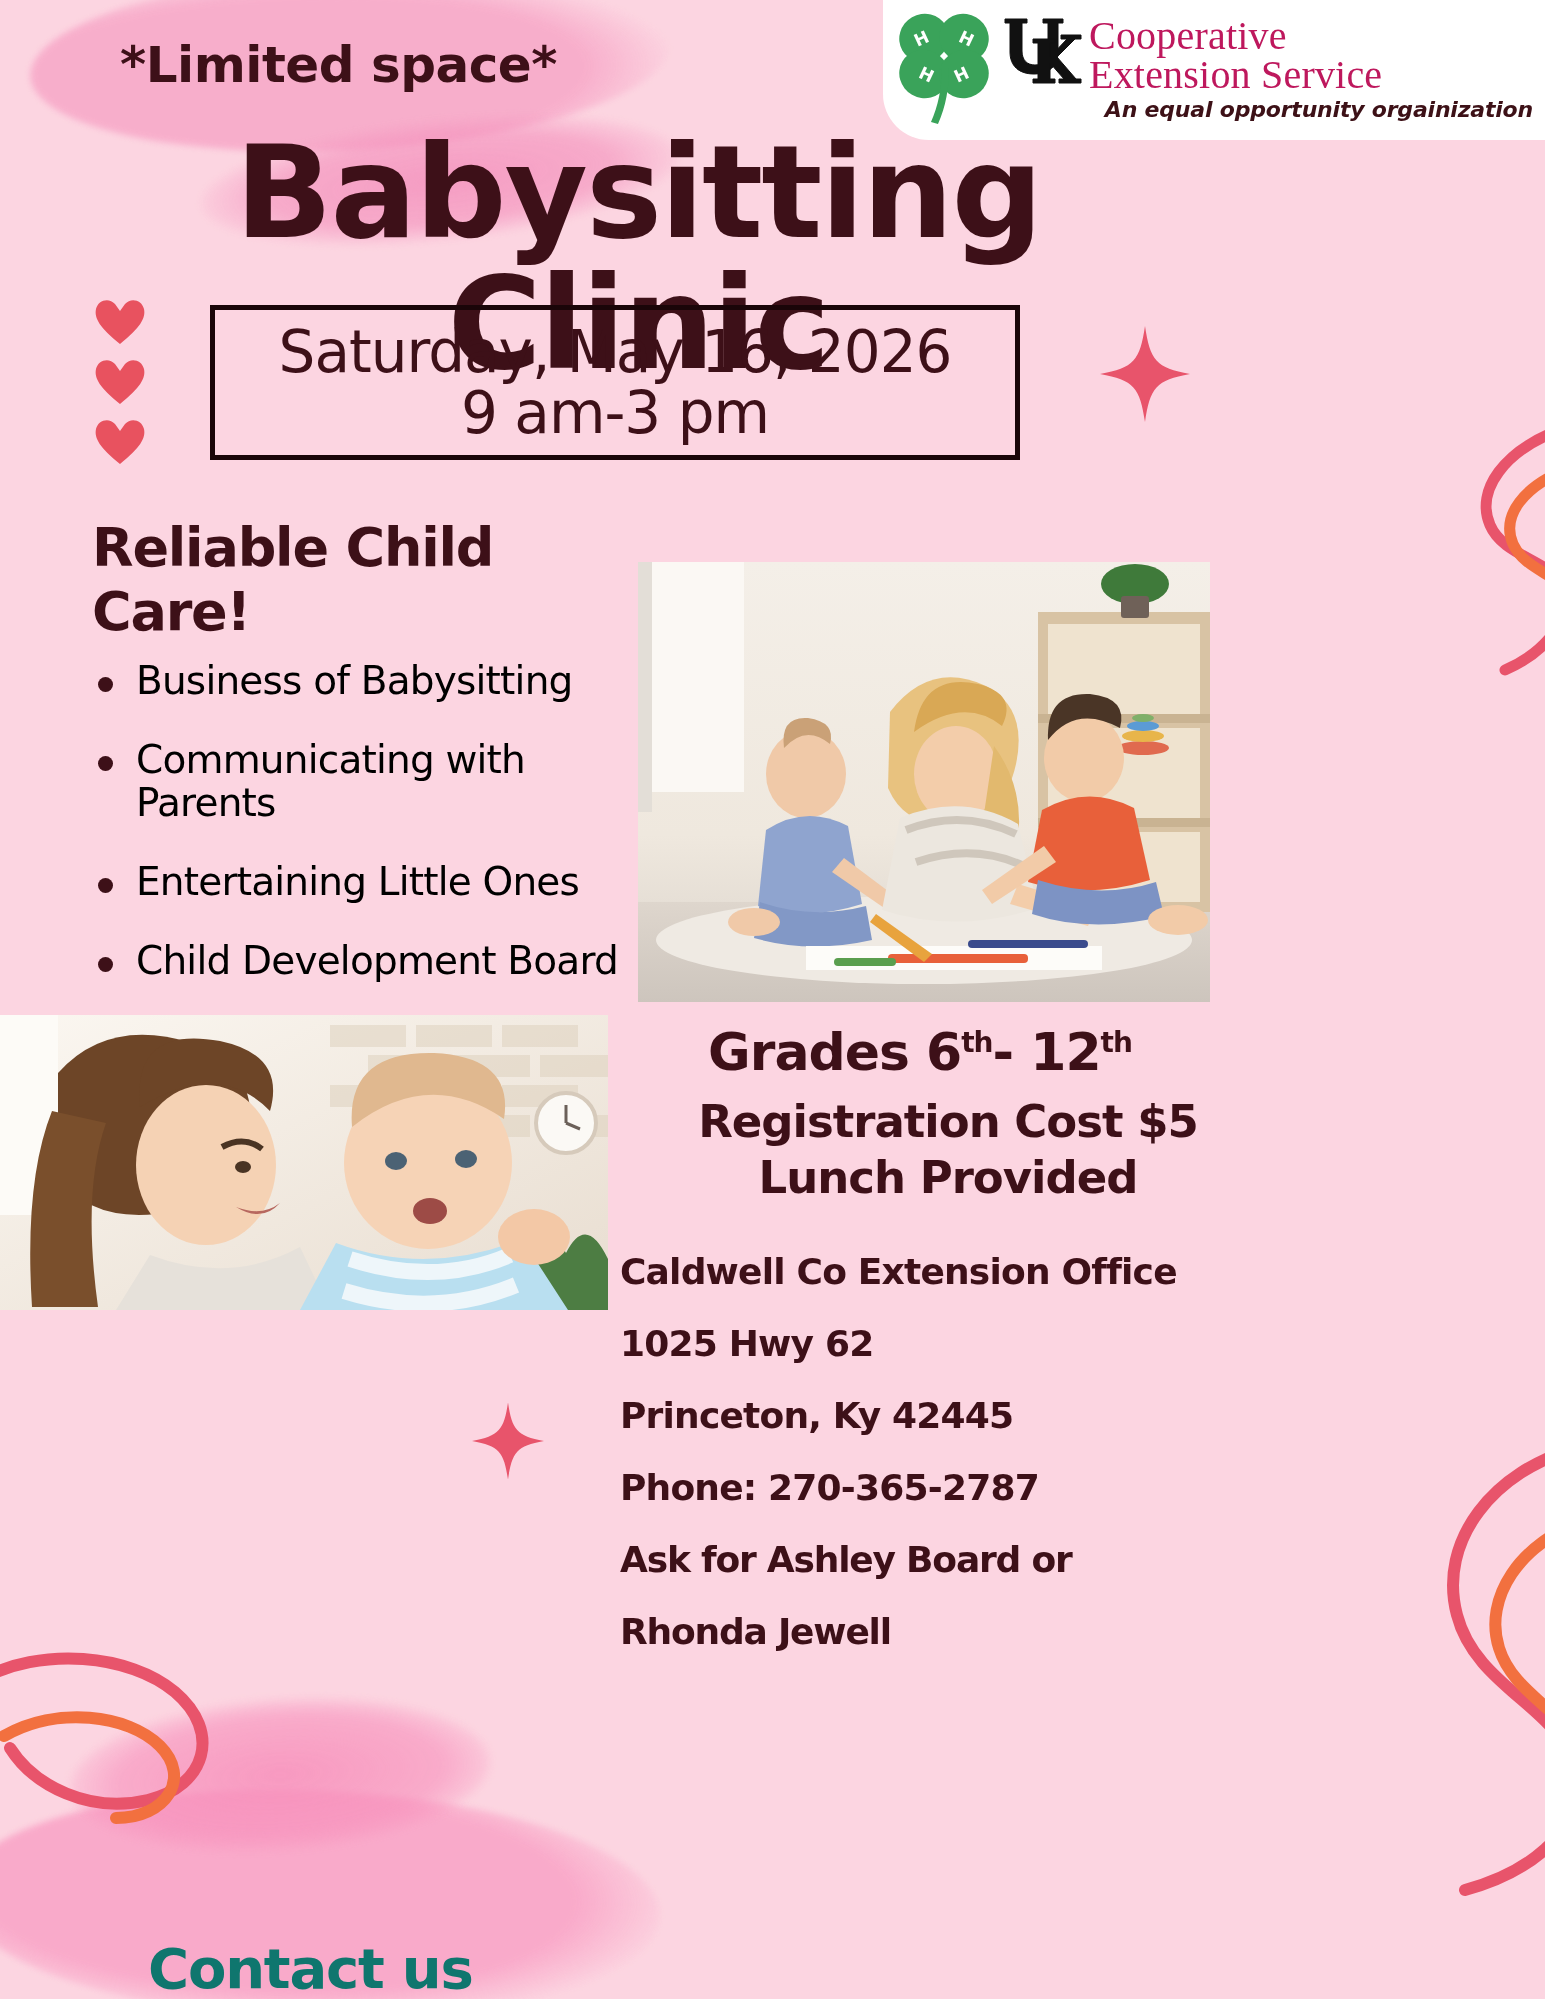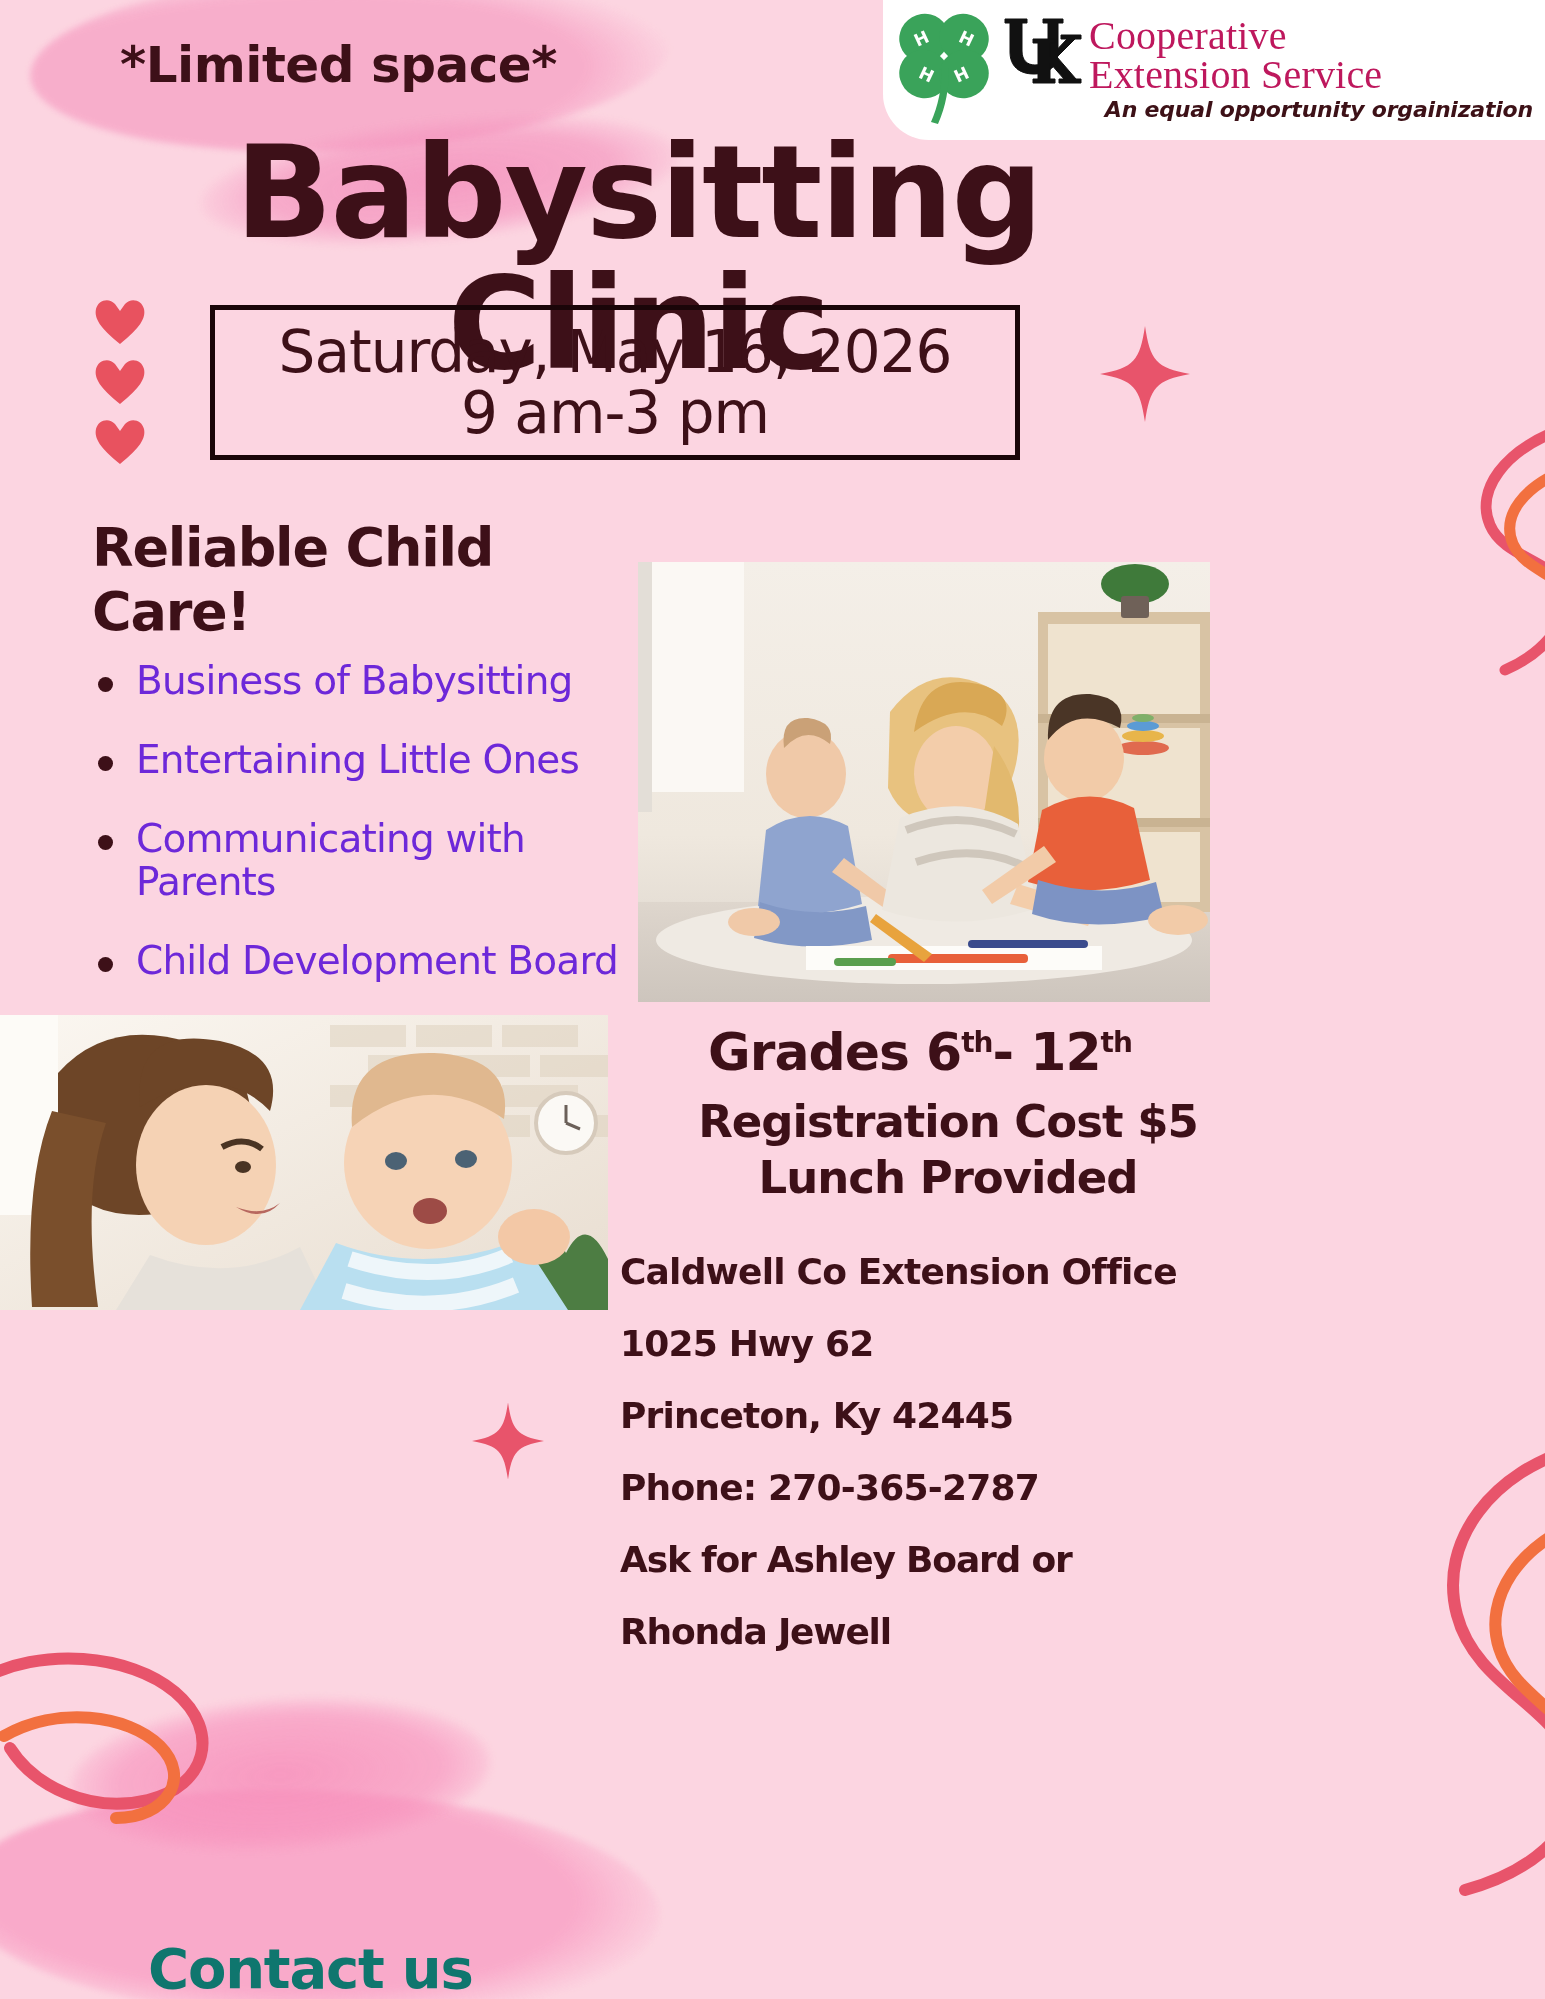--- a/index.html
+++ b/index.html
@@ -95,21 +95,21 @@
     position:absolute;left:92px;top:516px;width:540px;
     font-family:"DejaVu Sans", sans-serif;font-weight:bold;
     font-size:54px;line-height:1.18;color:#3d1018;letter-spacing:-1.2px;
   }
   .bullets{
     position:absolute;left:86px;top:660px;width:580px;
     list-style:none;margin:0;padding:0;
   }
   .bullets li{
     position:relative;padding-left:50px;margin-bottom:36px;
-    font-family:"DejaVu Sans", sans-serif;font-size:39px;color:#6d28d9;
+    font-family:"DejaVu Sans", sans-serif;font-size:39px;color:#000000;
     letter-spacing:-.8px;line-height:1.1;
   }
   .bullets li::before{
     content:"";position:absolute;left:12px;top:17px;
     width:15px;height:15px;border-radius:50%;background:#3d1018;
   }
 
   
   .photo{position:absolute;overflow:hidden;background:#ded7cf;}
   .photo-top{left:638px;top:562px;width:572px;height:440px;}
@@ -223,22 +223,22 @@
     <div class="date-l1">Saturday, May 16, 2026</div>
     <div class="date-l2">9 am-3 pm</div>
   </div>
 
   <div class="subhead">
     <div>Reliable Child Care!</div>
   </div>
 
   <ul class="bullets">
     <li>Business of Babysitting</li>
+    <li>Communicating with Parents</li>
     <li>Entertaining Little Ones</li>
-    <li>Communicating with Parents</li>
     <li>Child Development Board</li>
     <li>Snack Prep &amp; Safety</li>
   </ul>
 
   <div class="photo photo-top">
     <svg width="572" height="440" viewBox="0 0 572 440" preserveAspectRatio="none">
       <defs>
         <linearGradient id="room" x1="0" y1="0" x2="0" y2="1">
           <stop offset="0%" stop-color="#f4efe8"></stop>
             <stop offset="62%" stop-color="#efe8de"></stop>

